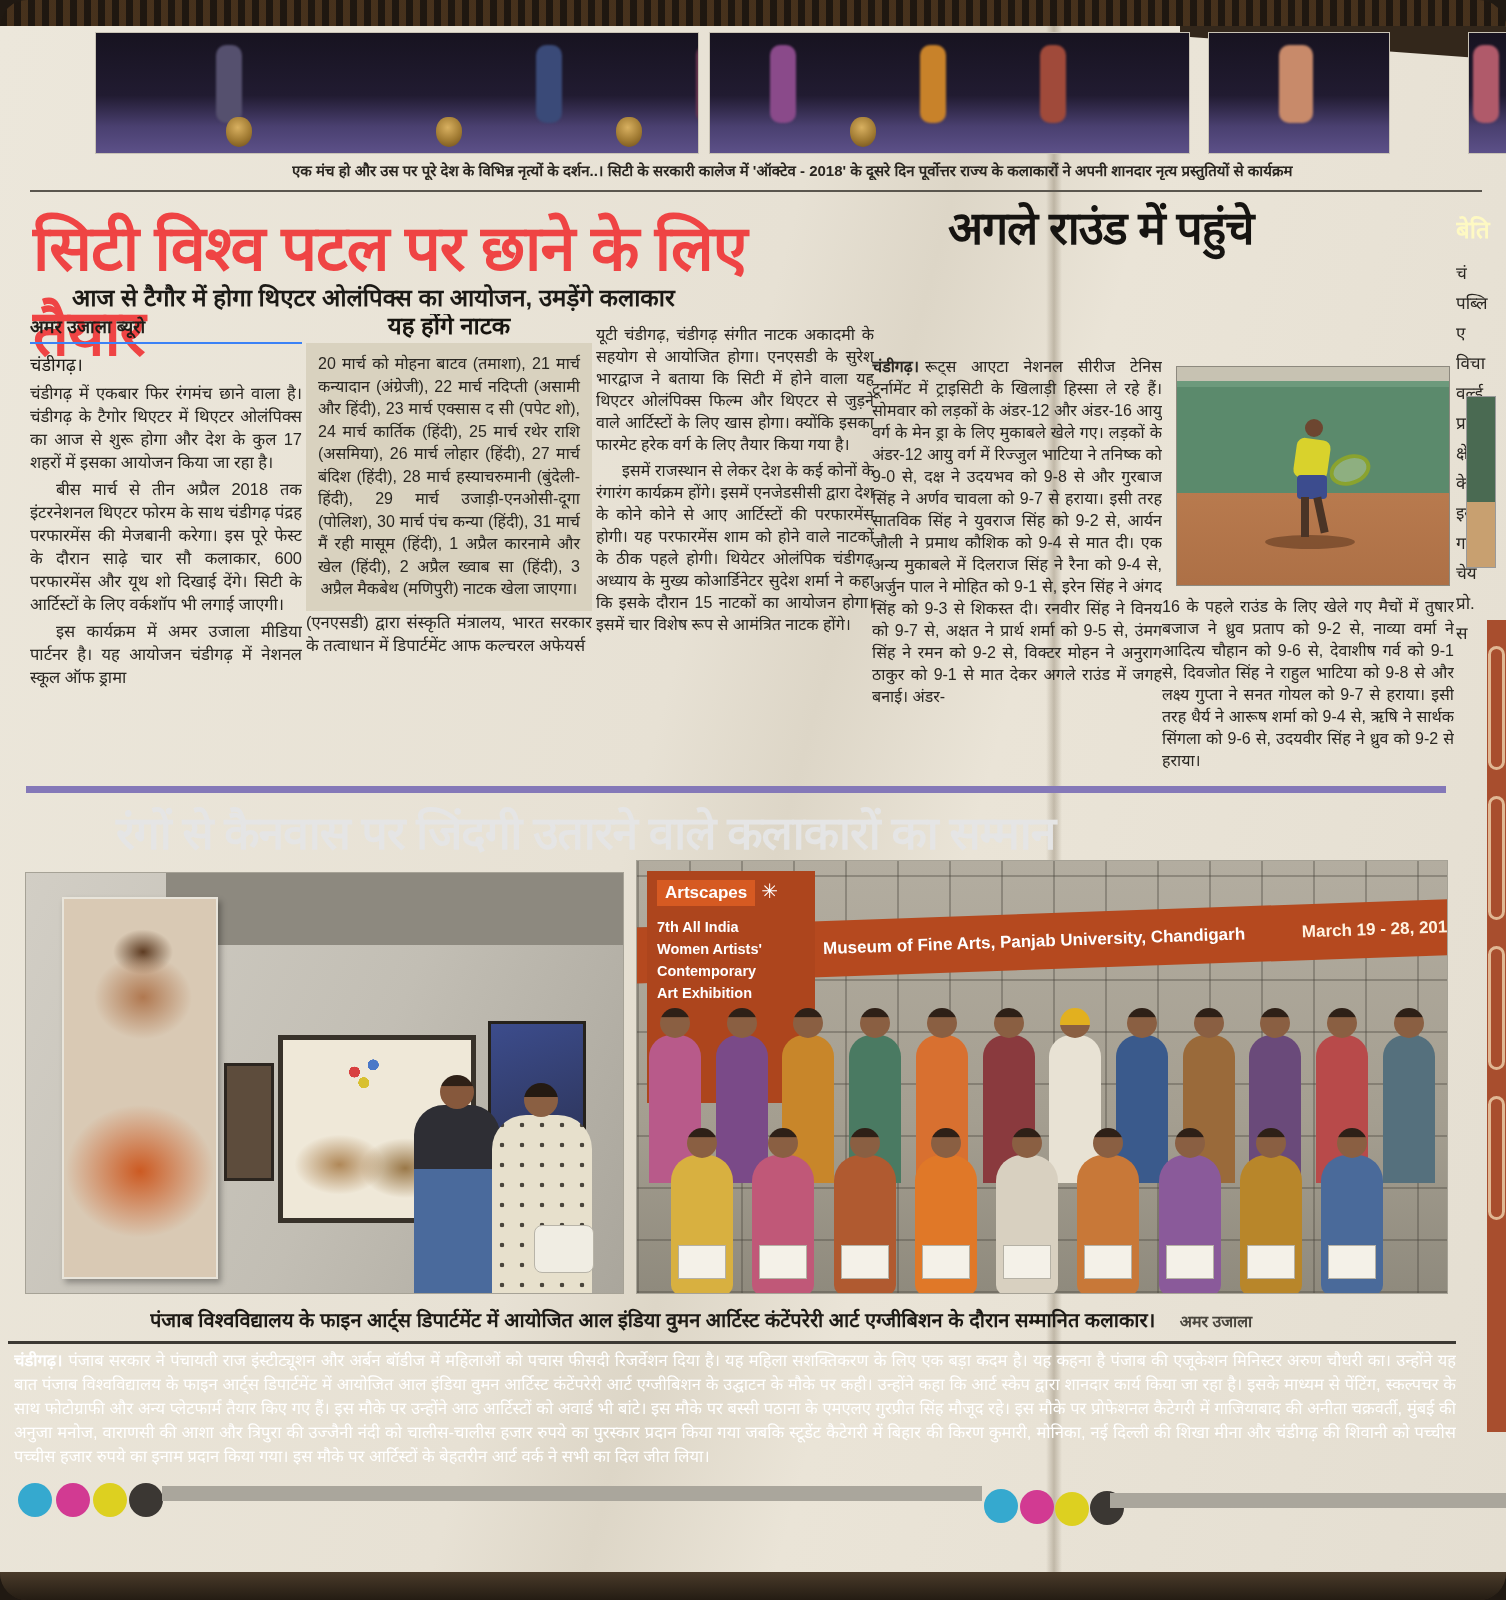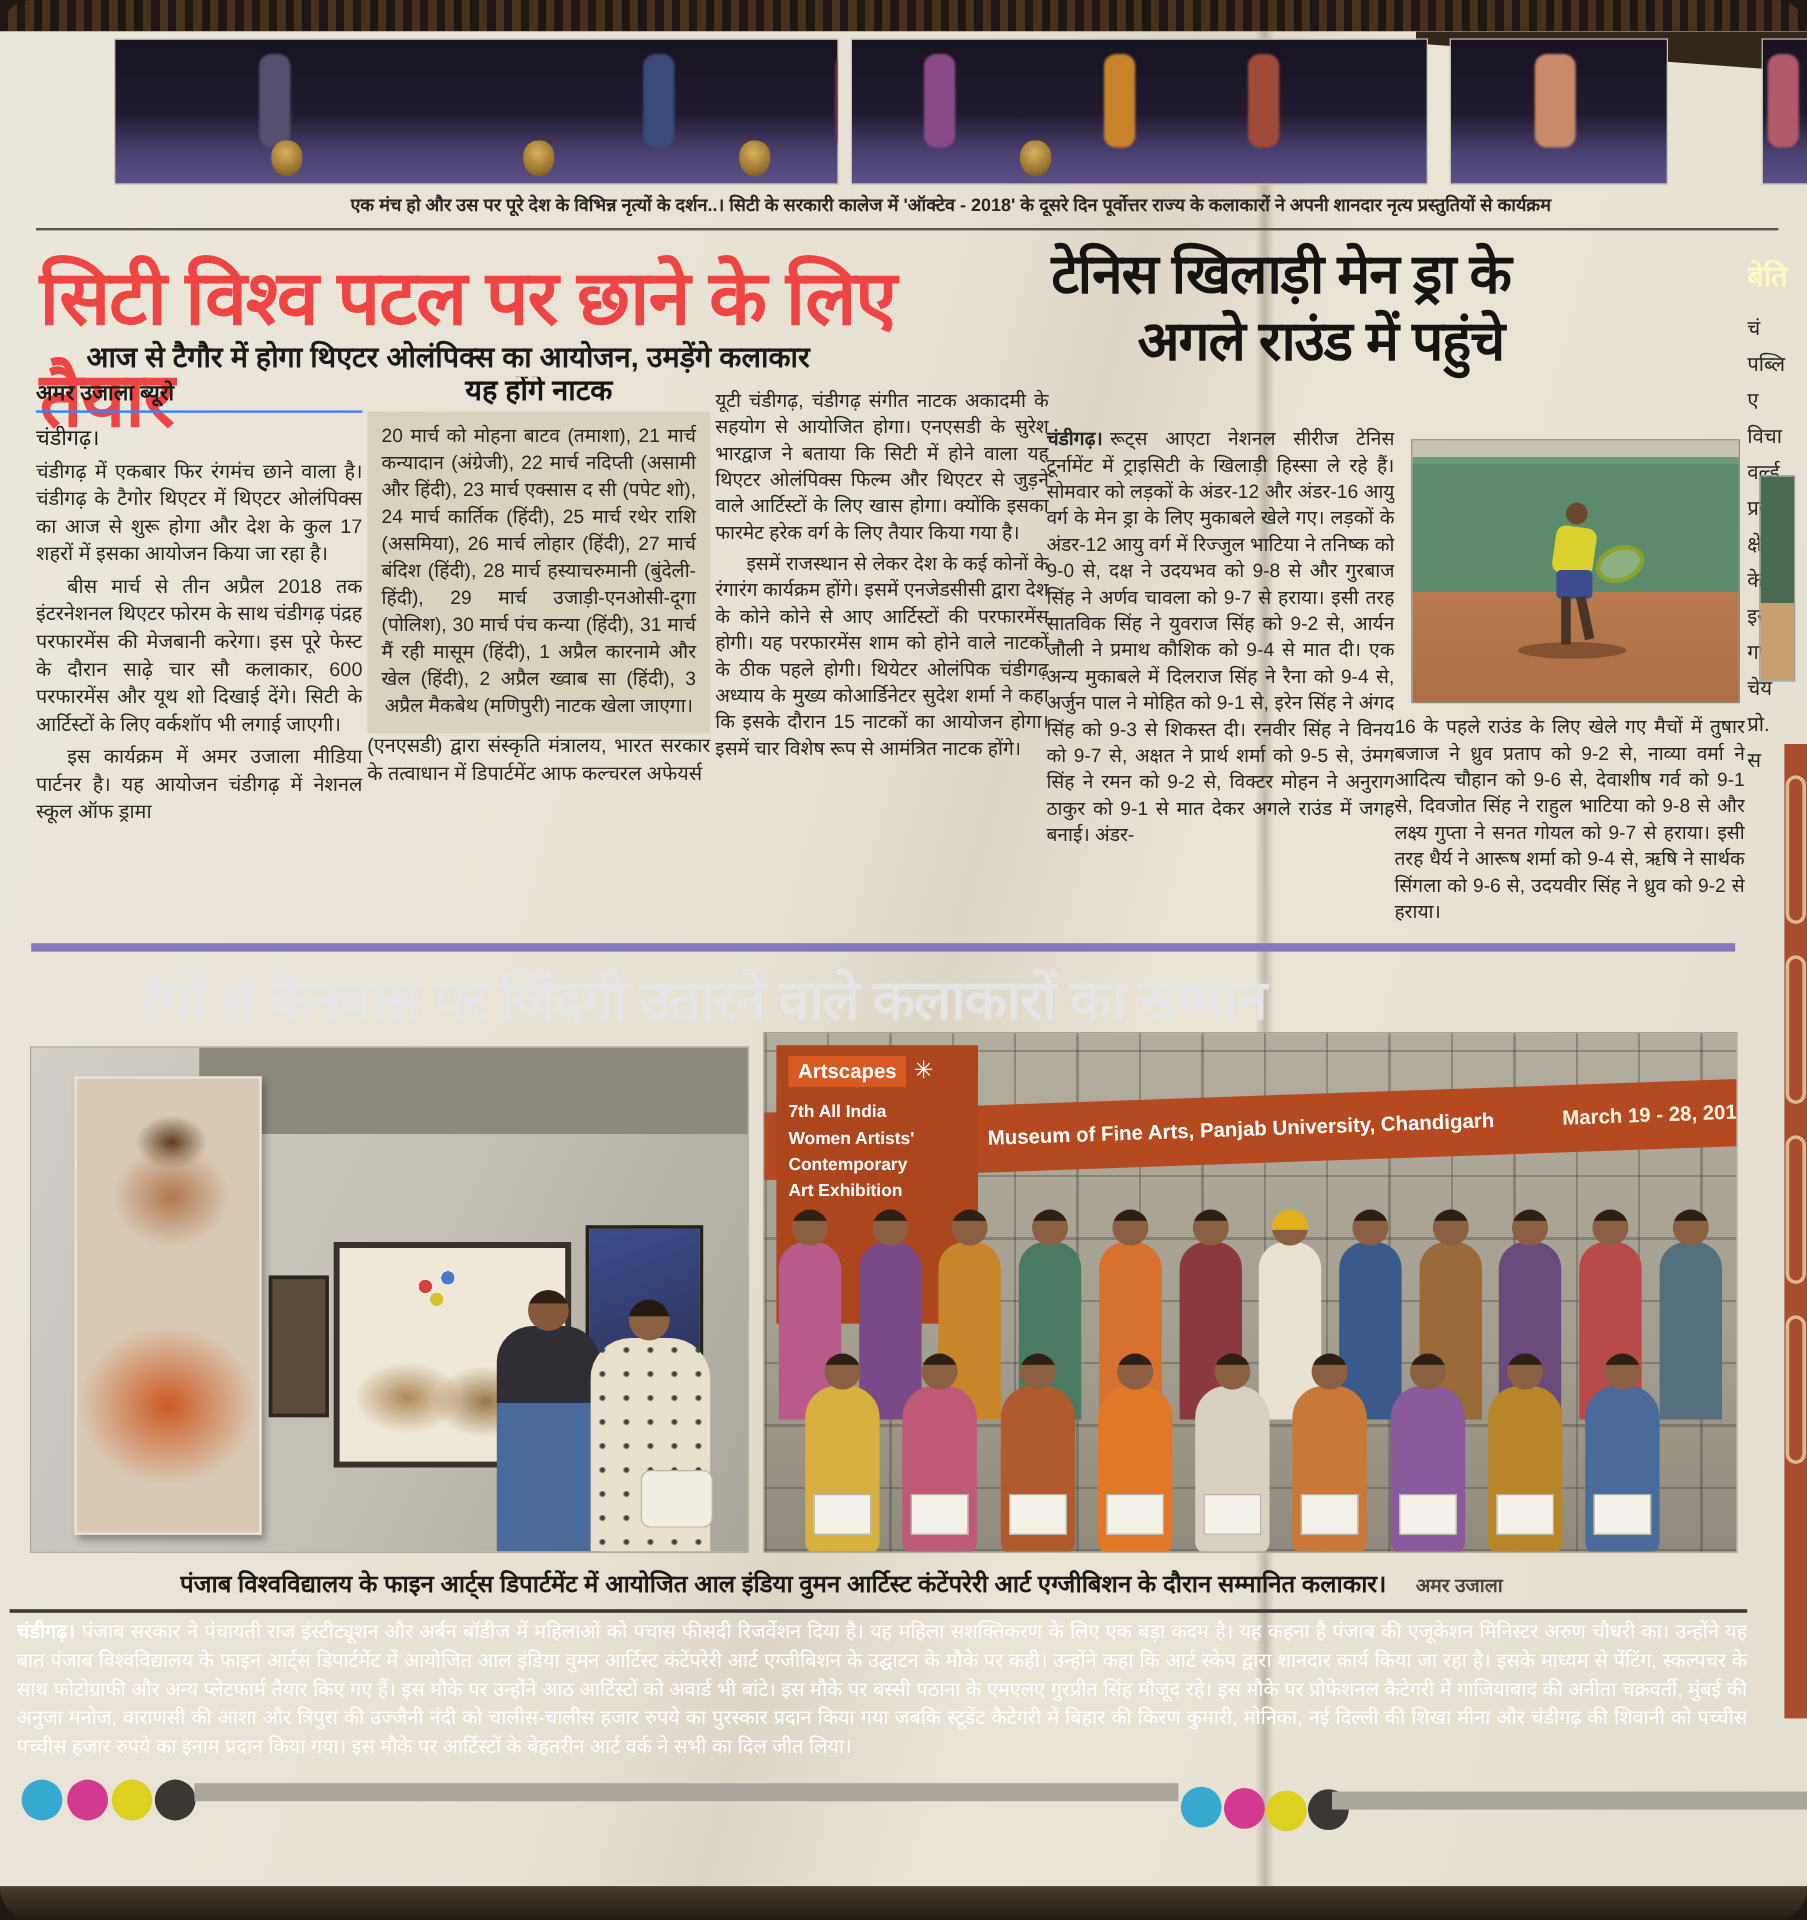--- a/index.html
+++ b/index.html
@@ -183,21 +183,20 @@
     <div class="fig" style="left:70px;width:34px;background:#c88a6a;"></div>
   </div>
   <div class="strip-seg" style="left:1468px;width:38px;">
     <div class="fig" style="left:4px;background:#b05a6a;"></div>
   </div>
   <div class="strip-caption">एक मंच हो और उस पर पूरे देश के विभिन्न नृत्यों के दर्शन..। सिटी के सरकारी कालेज में 'ऑक्टेव - 2018' के दूसरे दिन पूर्वोत्तर राज्य के कलाकारों ने अपनी शानदार नृत्य प्रस्तुतियों से कार्यक्रम</div>
   <div class="cap-rule"></div>
 
   <div class="hl-theatre">सिटी विश्व पटल पर छाने के लिए तैयार</div>
   <div class="hl-tennis">
-    <div>टेनिस खिलाड़ी मेन ड्रा के</div>
     <div class="l2">अगले राउंड में पहुंचे</div>
   </div>
   <div class="subhead">आज से टैगौर में होगा थिएटर ओलंपिक्स का आयोजन, उमड़ेंगे कलाकार</div>
 
   <div class="byline-box">
     <div class="byline">अमर उजाला ब्यूरो</div>
     <div class="dateline">चंडीगढ़।</div>
   </div>
 
   <div class="col col1">

